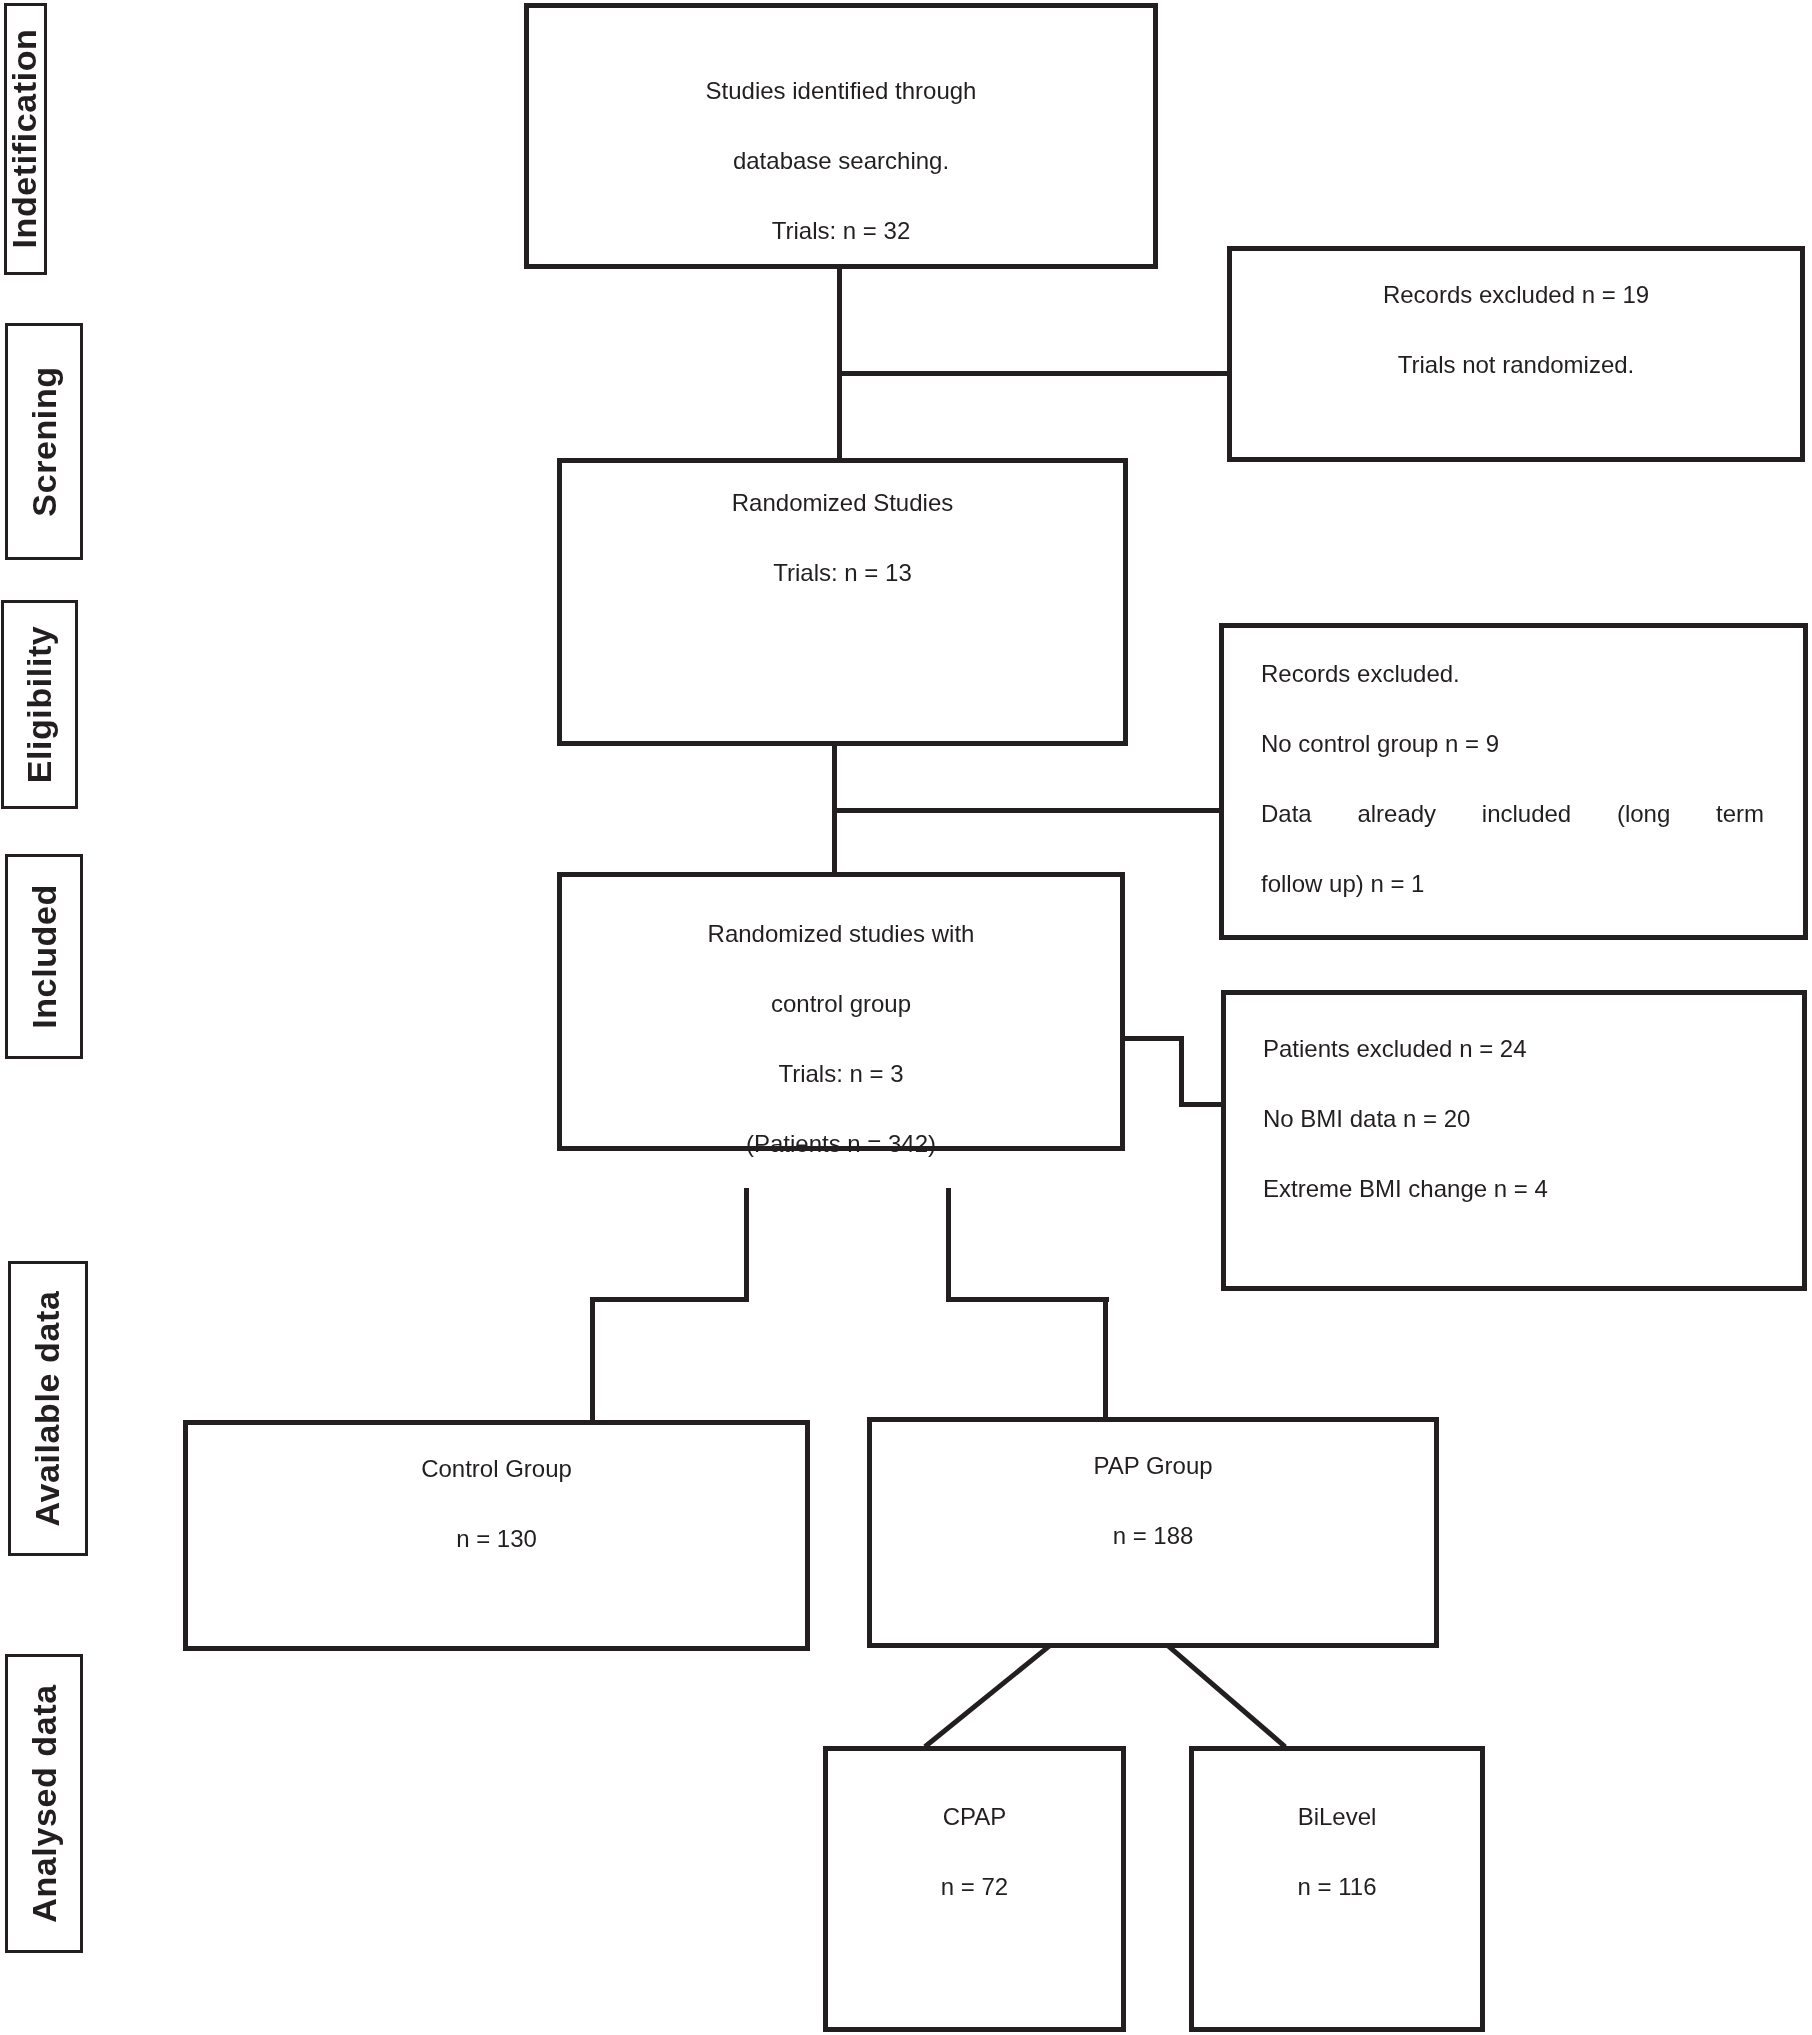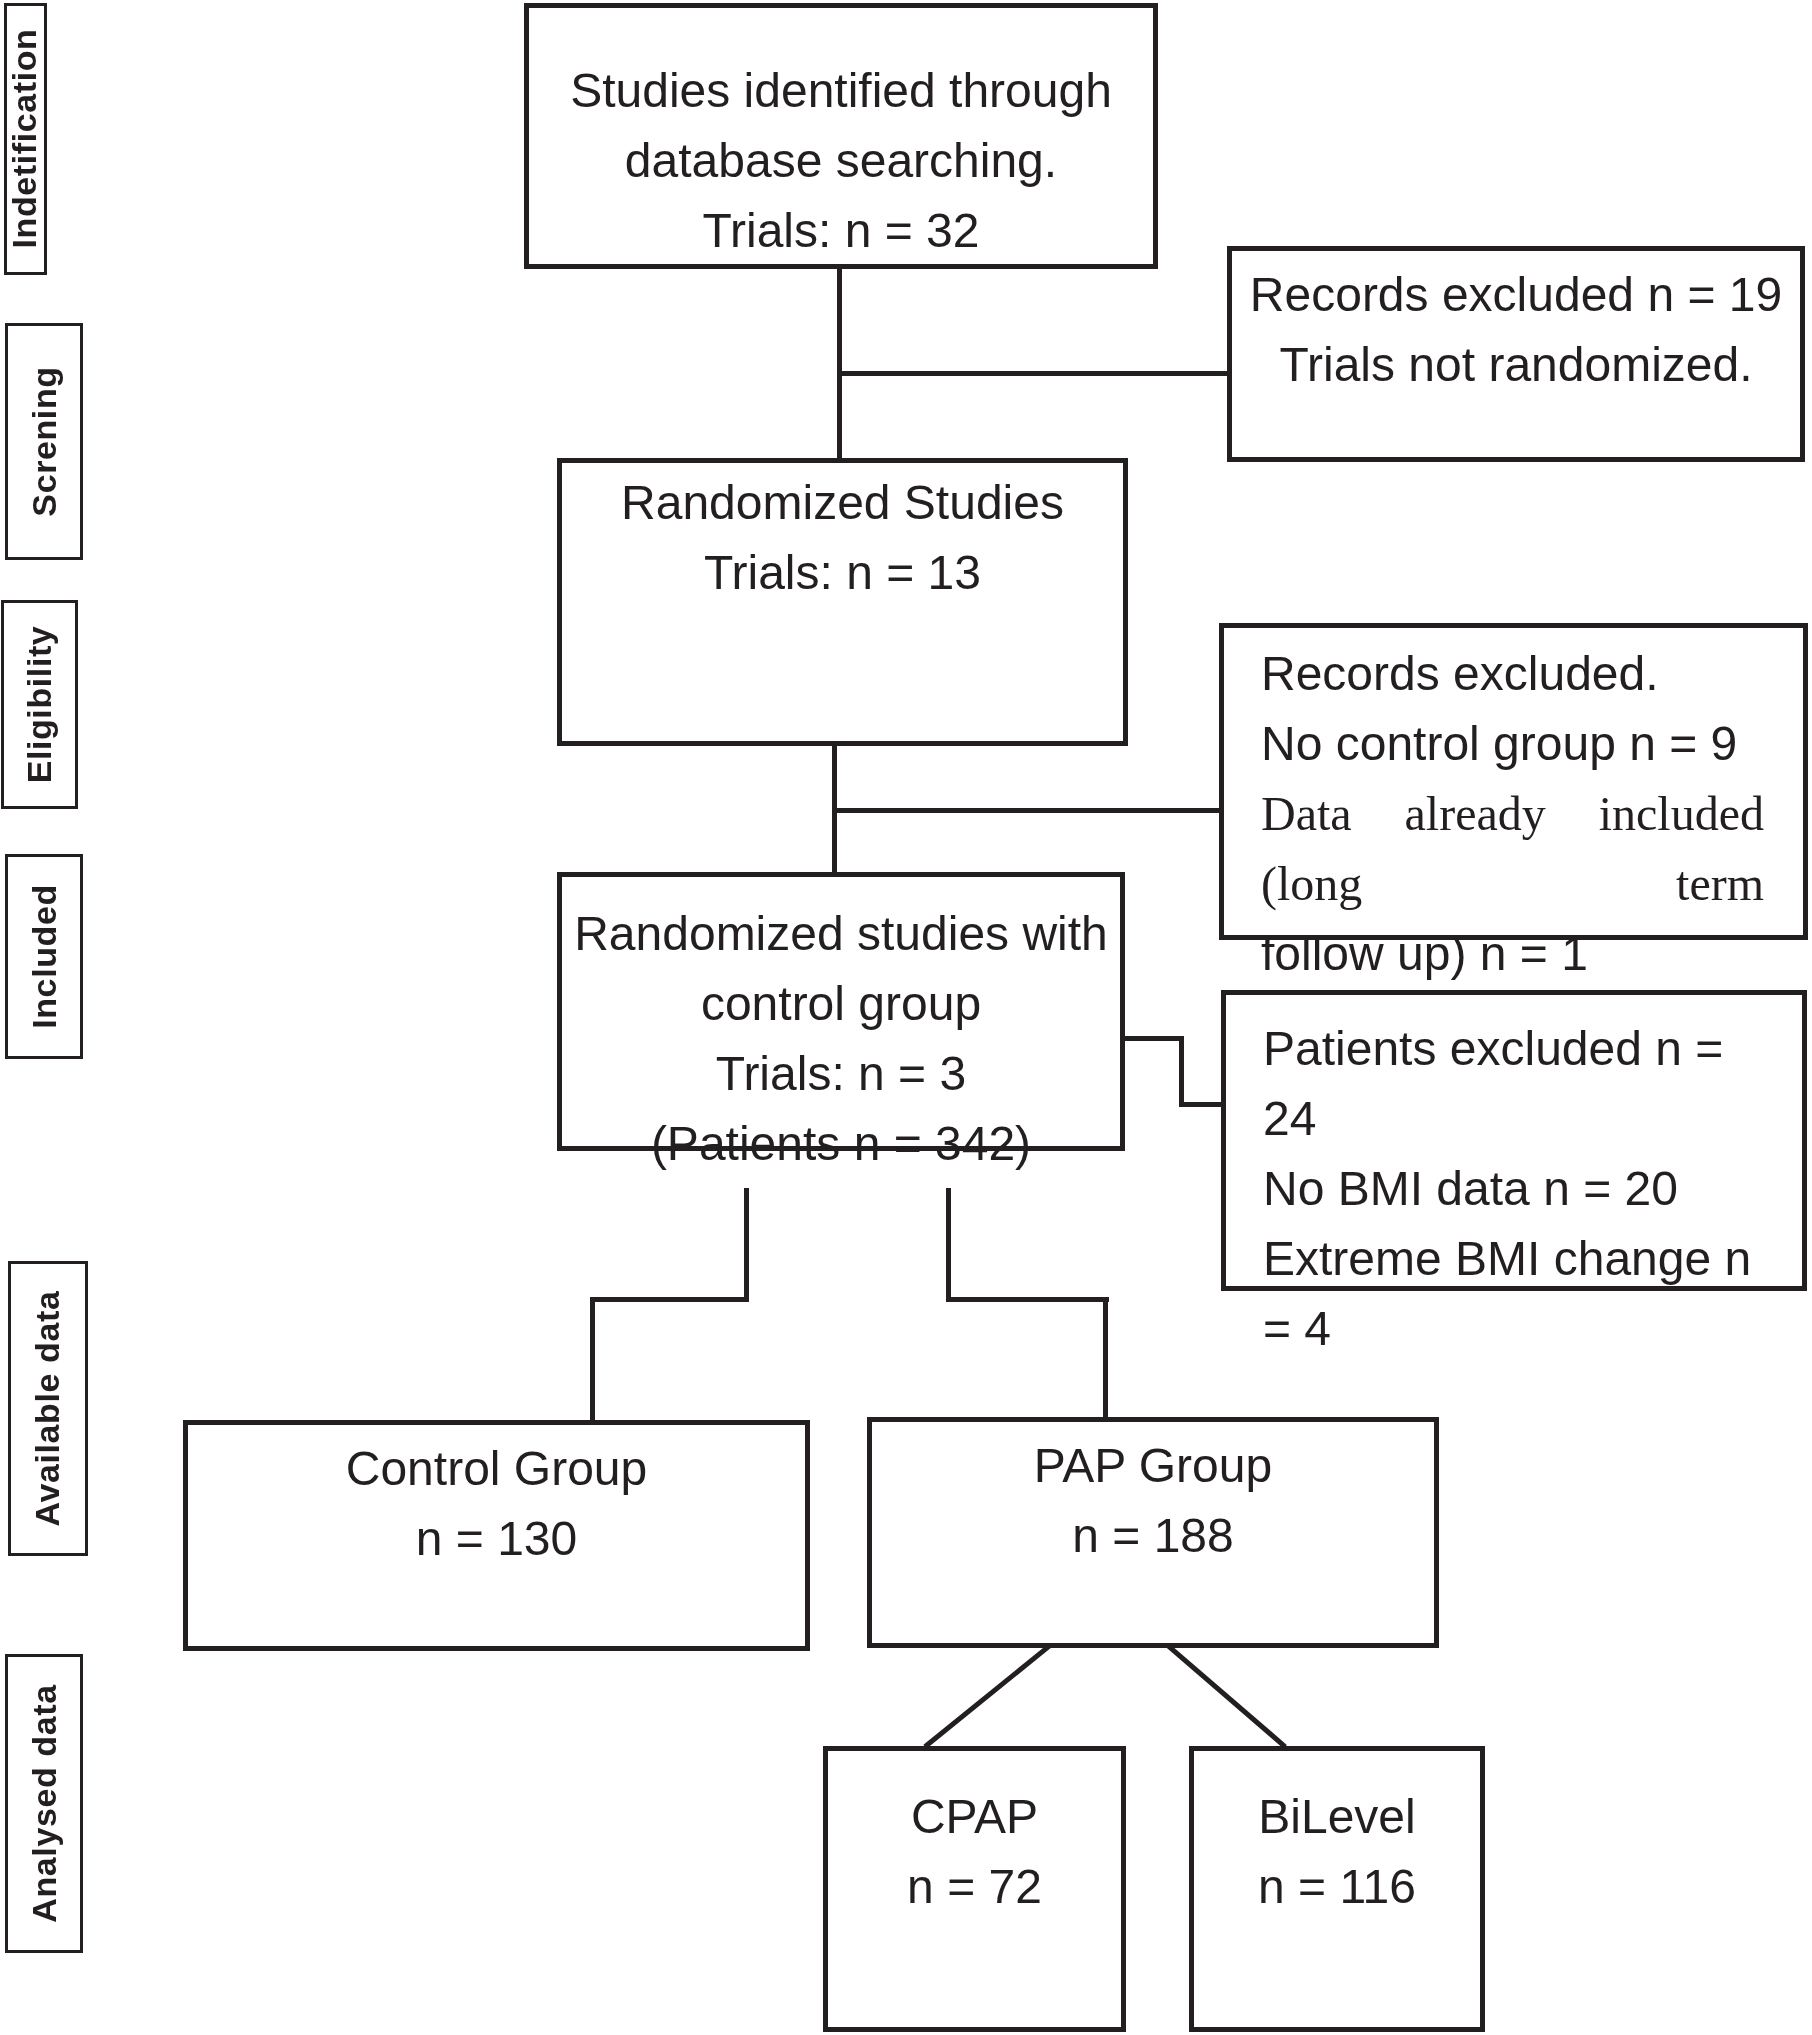--- a/index.html
+++ b/index.html
@@ -4,26 +4,26 @@
 <style>
   :root { --ink:#231f20; --bg:#ffffff; }
   html,body { margin:0; padding:0; background:var(--bg); }
   #canvas {
     position:relative; width:1812px; height:2035px; background:var(--bg);
     font-family:"Liberation Sans", sans-serif; color:var(--ink);
     overflow:hidden;
   }
   .box {
     position:absolute; box-sizing:border-box; background:var(--bg);
-    border:5.6px solid var(--ink); font-size:48px; line-height:70px;
+    border:5.6px solid var(--ink); font-size:24px; line-height:70px;
   }
   .center { text-align:center; }
   .leftpad { padding-left:37px; padding-right:39px; text-align:left; }
   .bline { display:block; }
-  .justify-line { text-align:justify; text-align-last:justify;font-family:Liberation Serif, serif; }
+  .justify-line { text-align:justify; text-align-last:justify; }
   .sbox {
     position:absolute; box-sizing:border-box; background:var(--bg);
     border:3.7px solid var(--ink);
     display:flex; align-items:center; justify-content:center;
   }
   .vlabel {
     transform:rotate(-90deg); white-space:nowrap;
     font-weight:bold; font-size:34px; letter-spacing:0.6px;
   }
   .conn { position:absolute; background:var(--ink); }

